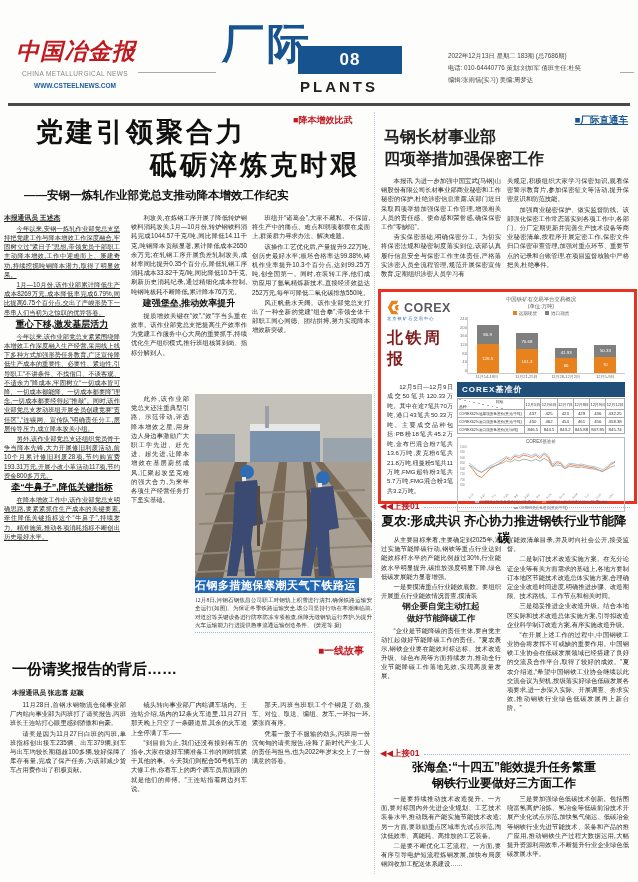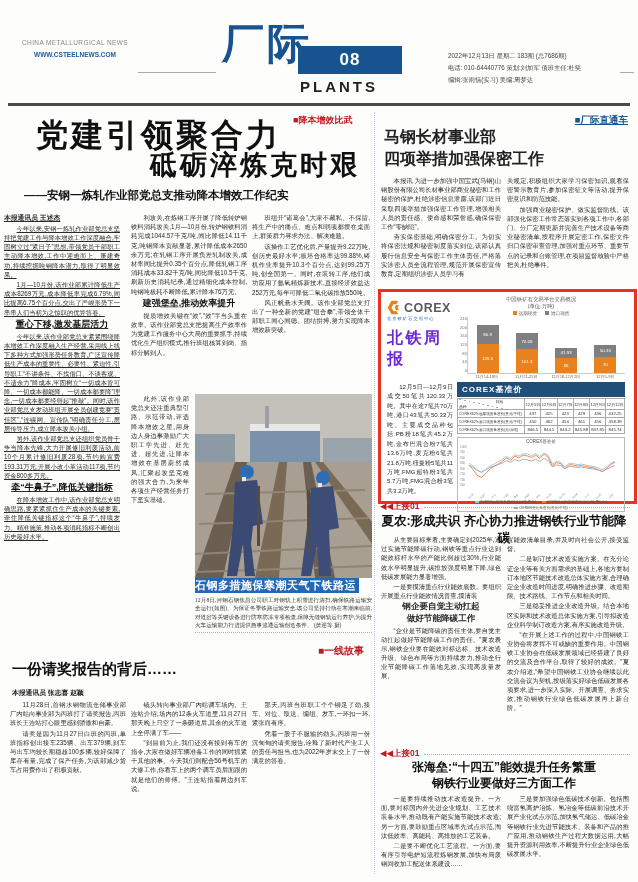--- a/index.html
+++ b/index.html
@@ -20,21 +20,21 @@
   .mast-line-r{position:absolute;right:4px;top:72px;width:14px;height:1px;background:#aaa;}
   .head-rule{position:absolute;left:8px;top:103px;width:622px;height:3px;background:#4a4a4a;}
   
   .col{position:absolute;overflow:hidden;font-size:6.3px;line-height:1.46;text-align:justify;color:#2b2b2b;}
   .col p{margin:0 0 1px;text-indent:2em;}
   .byline{font-weight:bold;font-size:6.8px;margin-bottom:3px;text-indent:0!important;}
   .subhead{font-weight:bold;font-size:9px;text-align:center;text-indent:0!important;margin:5px 0;color:#111;}
   .tag-red{color:#c01920;font-weight:bold;font-size:9px;}
   .tag-blue{color:#17548f;font-weight:bold;font-size:9.5px;}
   
-  .ma-h1{position:absolute;left:36px;top:114px;font-size:32px;font-weight:bold;color:#101010;letter-spacing:3px;}
+  .ma-h1{position:absolute;left:36px;top:114px;font-size:27px;font-weight:bold;color:#101010;letter-spacing:3px;}
   .ma-h2{position:absolute;left:150px;top:147px;font-size:27px;font-weight:bold;color:#101010;letter-spacing:3px;}
   .ma-sub{position:absolute;left:24px;top:188px;font-size:11.5px;font-weight:bold;color:#111;}
   .ma-tag{position:absolute;left:293px;top:114px;}
   
   .photo{position:absolute;left:195px;top:394px;width:177px;height:184px;overflow:hidden;background:#b9b6ae;}
   .photo-bar{position:absolute;left:195px;top:578px;width:164px;height:15px;background:#2268b4;color:#fff;
              font-size:11px;font-weight:bold;line-height:15px;letter-spacing:.5px;}
   .photo-cap{position:absolute;left:195px;top:596px;width:177px;font-size:5.6px;line-height:1.5;
              text-align:justify;color:#333;font-family:"Liberation Serif","DejaVu Serif",serif;}
   .dotted-h{border-top:1px dotted #9bb5d6;}
@@ -48,21 +48,21 @@
   .rt-tag{position:absolute;right:10px;top:114px;text-decoration:underline;}
   .rt-h1{position:absolute;left:384px;top:127px;font-size:16px;font-weight:bold;}
   .rt-h2{position:absolute;left:384px;top:149px;font-size:16px;font-weight:bold;}
   
   .cx-box{position:absolute;left:378px;top:289px;width:246px;height:202px;border:3px solid #e83323;
           background:#fff;padding:4px 3px 3px 4px;}
   .cx-left{position:absolute;left:6px;top:8px;width:66px;}
   .cx-logo{display:flex;align-items:center;gap:2px;}
   .cx-logo-txt{font-size:12.5px;font-weight:bold;color:#595a5c;letter-spacing:.5px;}
   .cx-logo-sub{font-size:4.2px;color:#1b5b9e;letter-spacing:1.1px;margin-top:1px;}
-  .cx-title{font-size:16px;font-weight:bold;color:#6d28d9;letter-spacing:2.5px;margin-top:7px;}
+  .cx-title{font-size:16px;font-weight:bold;color:#7f1d1d;letter-spacing:2.5px;margin-top:7px;}
   .cx-body{font-size:6.1px;line-height:1.55;text-align:justify;margin-top:12px;color:#2b2b2b;}
   .cx-body p{text-indent:2em;margin:0;}
   .cx-right{position:absolute;left:76px;top:4px;width:168px;}
   .bct{font-size:5.4px;text-align:center;color:#555;line-height:1.3;}
   .blegend{display:flex;justify-content:center;gap:8px;font-size:4.6px;color:#555;margin:1px 0;}
   .blegend i,.llgi i{display:inline-block;width:4px;height:4px;margin-right:2px;}
   .bplot-wrap{display:flex;}
   .byaxis{display:flex;flex-direction:column;justify-content:space-between;align-items:flex-end;
           width:10px;height:56px;font-size:4.2px;color:#777;line-height:1;}
   .bplot{display:flex;flex:1;align-items:flex-end;justify-content:space-around;height:56px;
@@ -92,20 +92,21 @@
   .jump-tag .l{flex:1;border-top:1px dotted #9bb5d6;height:0;}
   .jc-h{position:absolute;left:378px;width:252px;text-align:center;font-weight:bold;color:#101010;}
   .subhead2{font-weight:bold;font-size:8.6px;text-align:center;text-indent:0!important;margin:4px 0 2px;line-height:1.35;}
 </style>
 </head>
 <body>
 
 <div class="page">
 
   <div class="logo-blk">
+    <div class="logo-cn">中国冶金报</div>
     <div class="logo-en">CHINA METALLURGICAL NEWS</div>
     <div class="logo-web">WWW.CSTEELNEWS.COM</div>
   </div>
   <div class="mast-line-l"></div>
   <div class="sec-cn">厂际</div>
   <div class="pageno-box">08</div>
   <div class="sec-en">PLANTS</div>
   <div class="mast-info">
     <div>2022年12月13日 星期二 183期 (总7686期)</div>
     <div>电话: 010-64440776 策划:刘加军 值班主任:杜笑</div>

